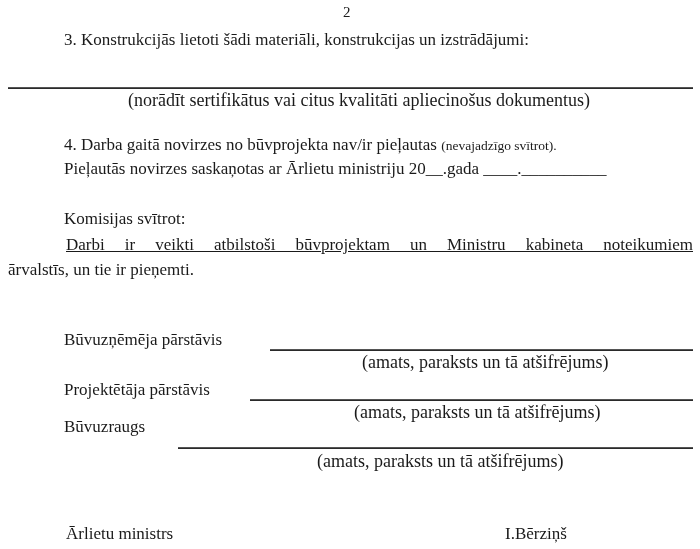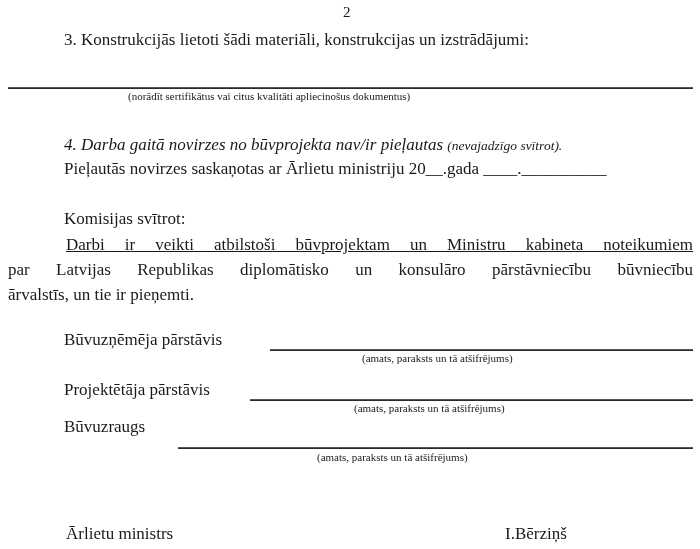--- a/index.html
+++ b/index.html
@@ -3,48 +3,47 @@
   <meta charset="utf-8">
   <style>
     html, body { margin: 0; padding: 0; background: #ffffff; }
     body {
       width: 700px; height: 549px; position: relative; overflow: hidden;
       font-family: "Liberation Serif", "DejaVu Serif", serif;
       color: #1a1a1a;
     }
     .abs { position: absolute; white-space: nowrap; }
     .t17 { font-size: 17px; }
-    .t14 { font-size: 11px; }
+    .t14 { font-size: 18px; }
     .line { position: absolute; height: 1px; background: #2a2a2a; border-top: 0.5px solid #555; }
     .page-num { left: 343px; top: 4px; font-size: 15px; }
     .justify { position: absolute; left: 8px; width: 685px; font-size: 17px; line-height: 25px; text-align: justify; }
     .justify span.ln { display: block; text-align: justify; text-align-last: justify; }
     .justify span.ln.last { text-align-last: left; }
   </style>
 </head>
 <body>
 
 <div>
 
   <div class="abs page-num">2</div>
 
   <div class="abs t17" style="left:64px; top:30px;">3. Konstrukcijās lietoti šādi materiāli, konstrukcijas un izstrādājumi:</div>
   <div class="line" style="left:8px; top:87px; width:685px;"></div>
   <div class="abs t14" style="left:128px; top:90px;">(norādīt sertifikātus vai citus kvalitāti apliecinošus dokumentus)</div>
 
-  <div class="abs t17" style="left:64px; top:135px;font-style:italic;">
+  <div class="abs t17" style="left:64px; top:135px;">
     <span>4. Darba gaitā novirzes no būvprojekta nav/ir pieļautas</span>
     <span style="font-size:13.5px;">(nevajadzīgo svītrot).</span>
   </div>
   <div class="abs t17" style="left:64px; top:159px;">Pieļautās novirzes saskaņotas ar Ārlietu ministriju 20__.gada ____.__________</div>
 
   <div class="abs t17" style="left:64px; top:209px;">Komisijas svītrot:</div>
   <div class="justify" style="top:232px;">
     <span class="ln" style="padding-left:58px;text-decoration:underline;">Darbi ir veikti atbilstoši būvprojektam un Ministru kabineta noteikumiem</span>
-    <span class="ln">par Latvijas Republikas diplomātisko un konsulāro pārstāvniecību būvniecību</span>
     <span class="ln last">ārvalstīs, un tie ir pieņemti.</span>
   </div>
 
   <div class="abs t17" style="left:64px; top:330px;">Būvuzņēmēja pārstāvis</div>
   <div class="line" style="left:270px; top:349px; width:423px;"></div>
   <div class="abs t14" style="left:362px; top:352px;">(amats, paraksts un tā atšifrējums)</div>
 
   <div class="abs t17" style="left:64px; top:380px;">Projektētāja pārstāvis</div>
   <div class="line" style="left:250px; top:399px; width:443px;"></div>
   <div class="abs t14" style="left:354px; top:402px;">(amats, paraksts un tā atšifrējums)</div>

